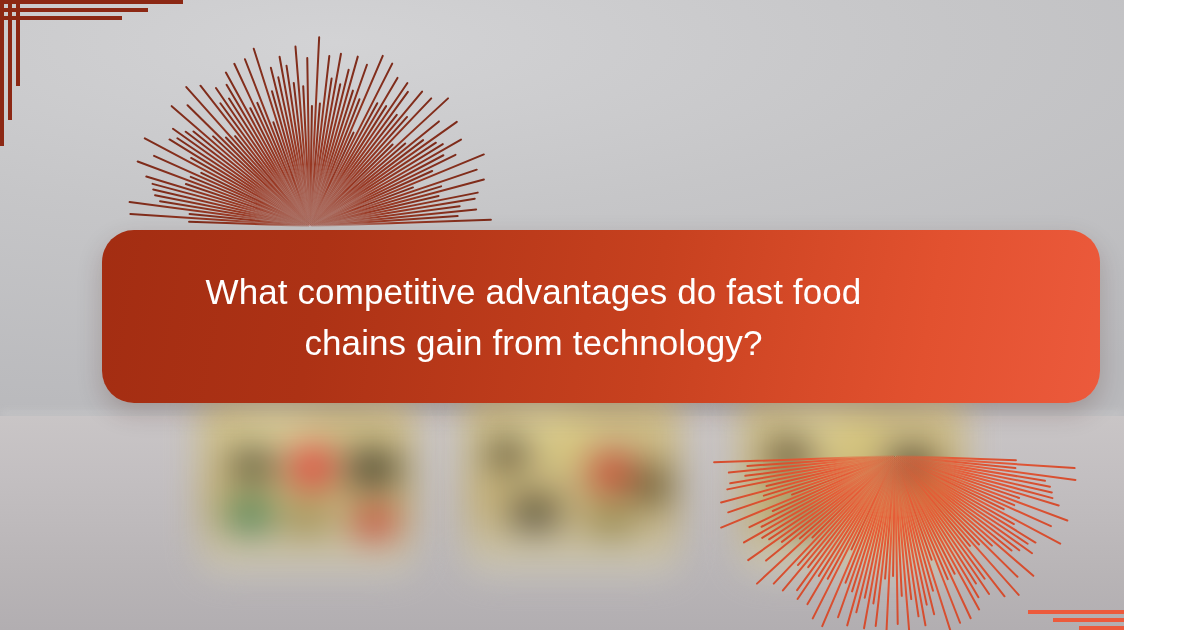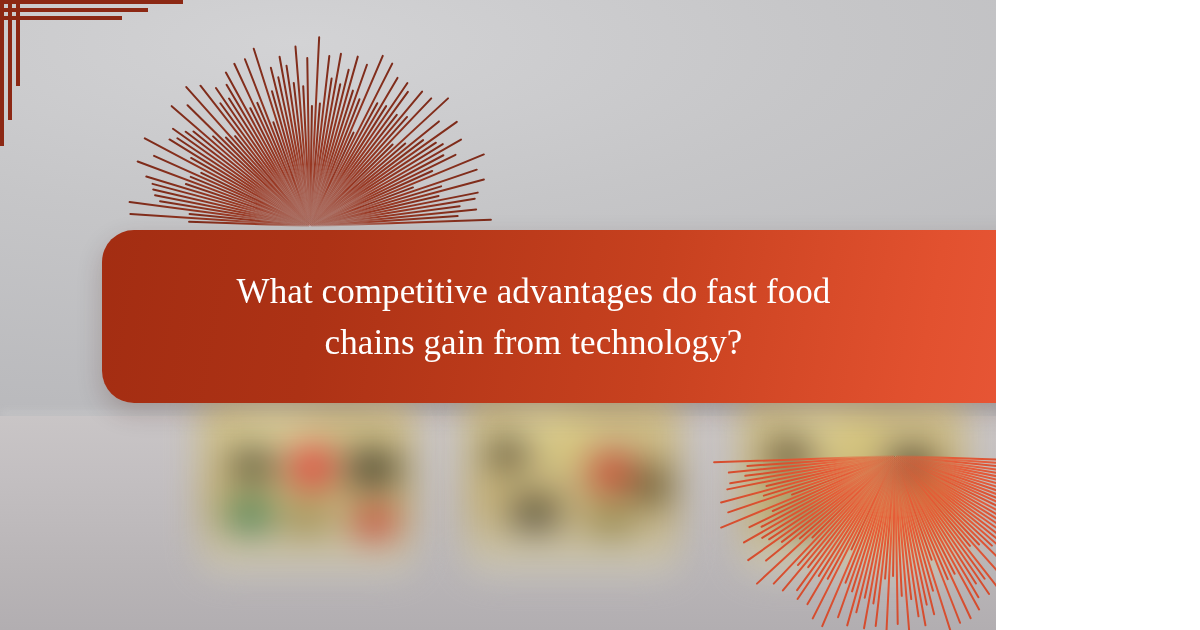--- a/index.html
+++ b/index.html
@@ -2,24 +2,24 @@
 <html><head>
 <meta charset="utf-8">
 <style>
   html, body {
     margin: 0;
     padding: 0;
     background: #ffffff;
   }
   #canvas {
     position: relative;
-    width: 996px;
+    width: 1124px;
     height: 630px;
     overflow: hidden;
-    font-family: Liberation Serif, serif;
+    font-family: Liberation Sans, sans-serif;
     background: #bcbcbe;
   }
 
   
   .bg {
     position: absolute;
     inset: 0;
     overflow: hidden;
   }
   .bg-wall {

